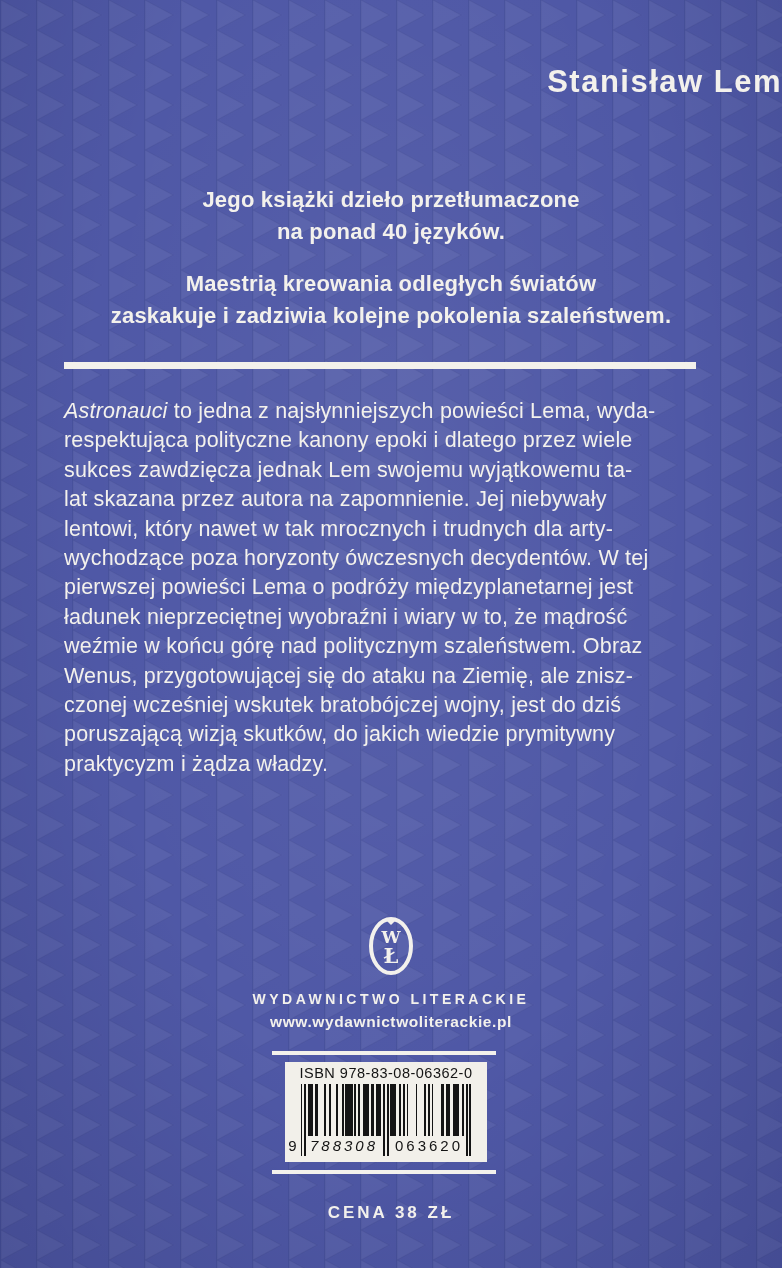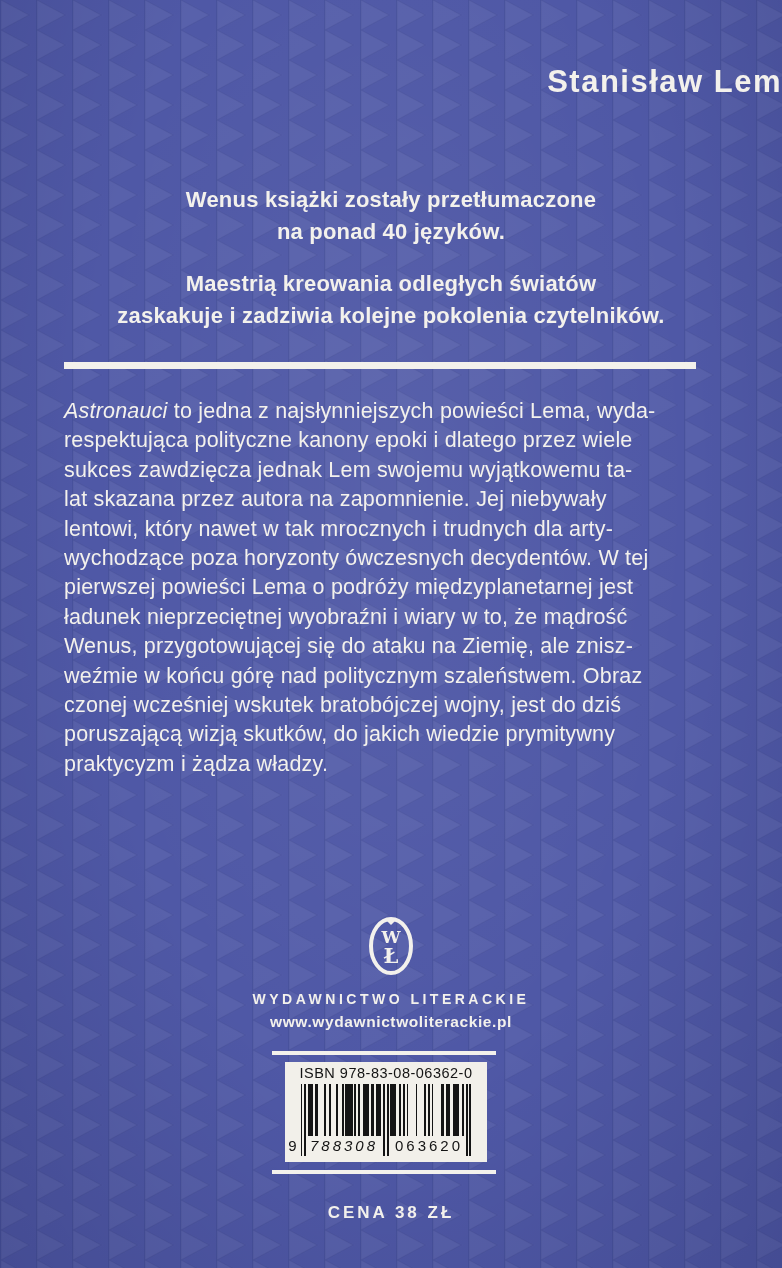--- a/index.html
+++ b/index.html
@@ -101,42 +101,42 @@
     <rect x="0" y="0" width="782" height="1268" fill="url(#tri)"></rect>
   </svg>
   <div class="vignette"></div>
 
   <div class="layer">
     <header class="author-block">
       <div class="author">Stanisław Lem</div>
     </header>
 
     <div class="blurb blurb-1">
-      <div>Wenus książki zostały przetłumaczone</div>
+      <div>Jego książki dzieło przetłumaczone</div>
       <div>na ponad 40 języków.</div>
     </div>
 
     <div class="blurb blurb-2">
       <div>Maestrią kreowania odległych światów</div>
-      <div>zaskakuje i zadziwia kolejne pokolenia czytelników.</div>
+      <div>zaskakuje i zadziwia kolejne pokolenia szaleństwem.</div>
     </div>
 
     <div class="divider"></div>
 
     <div class="description" id="description">
         <div class="body-line"><i>Astronauci </i>to jedna z najsłynniejszych powieści Lema, wyda-</div>
         <div class="body-line">respektująca polityczne kanony epoki i dlatego przez wiele</div>
         <div class="body-line">sukces zawdzięcza jednak Lem swojemu wyjątkowemu ta-</div>
         <div class="body-line">lat skazana przez autora na zapomnienie. Jej niebywały</div>
         <div class="body-line">lentowi, który nawet w tak mrocznych i trudnych dla arty-</div>
         <div class="body-line">wychodzące poza horyzonty ówczesnych decydentów. W tej</div>
         <div class="body-line">pierwszej powieści Lema o podróży międzyplanetarnej jest</div>
         <div class="body-line">ładunek nieprzeciętnej wyobraźni i wiary w to, że mądrość</div>
+        <div class="body-line">weźmie w końcu górę nad politycznym szaleństwem. Obraz</div>
         <div class="body-line">Wenus, przygotowującej się do ataku na Ziemię, ale znisz-</div>
-        <div class="body-line">weźmie w końcu górę nad politycznym szaleństwem. Obraz</div>
         <div class="body-line">czonej wcześniej wskutek bratobójczej wojny, jest do dziś</div>
         <div class="body-line">poruszającą wizją skutków, do jakich wiedzie prymitywny</div>
         <div class="body-line">praktycyzm i żądza władzy.</div>
       </div>
 
     <div class="publisher">
       <svg class="pub-logo" width="48" height="68" viewBox="0 0 48 68" aria-hidden="true">
         <ellipse cx="24" cy="35" rx="20" ry="27" fill="none" stroke="#f3f1ec" stroke-width="4"></ellipse>
         <path d="M20,8 L24,12 L28,8" fill="none" stroke="#f3f1ec" stroke-width="3"></path>
         <text x="24" y="32" text-anchor="middle" fill="#f3f1ec" font-family="DejaVu Serif, Liberation Serif, serif" font-size="17" font-weight="bold">W</text>

